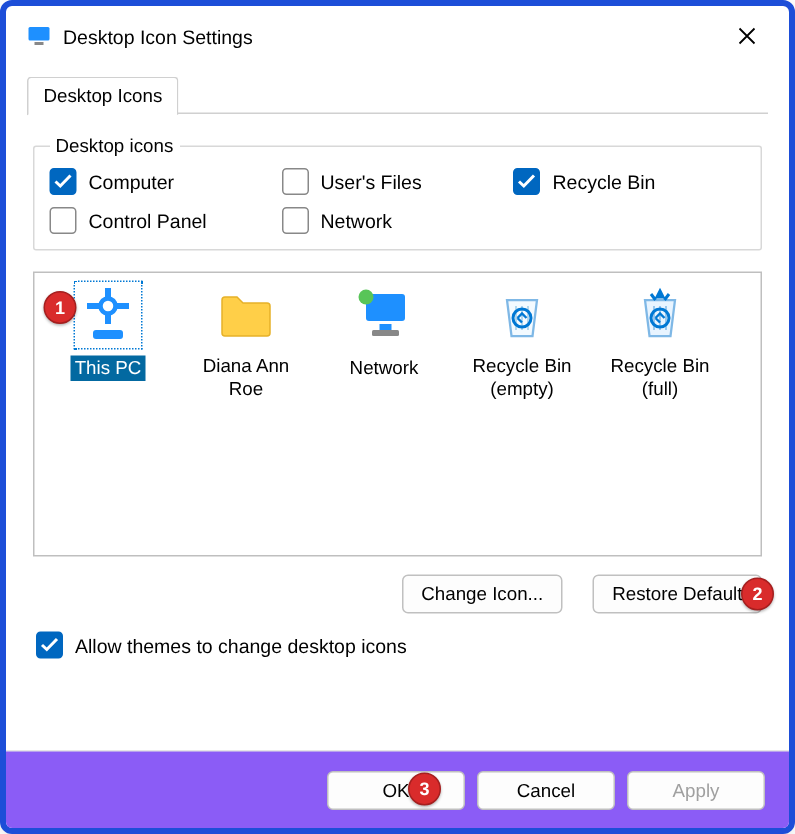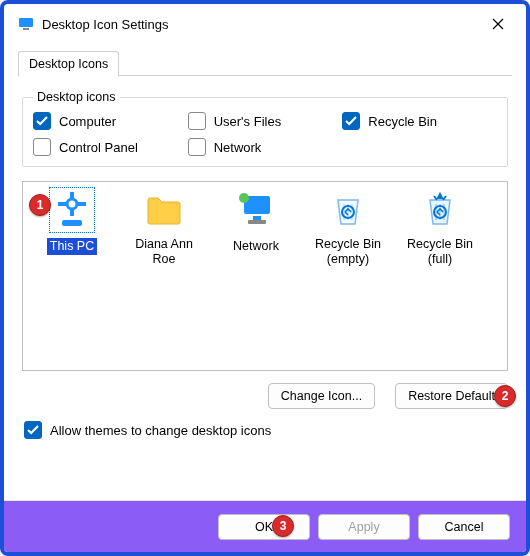--- a/index.html
+++ b/index.html
@@ -44,21 +44,21 @@
   .box.checked svg { display:block; }
   .box svg { display:none; }
 
   .preview {
     margin:14px 4px 0 4px; border:1px solid #bfbfbf; height:190px;
     padding:8px 4px; display:flex; gap:2px; align-items:flex-start;
   }
   .icon-item { width:90px; text-align:center; cursor:pointer; }
   .icon-img { width:40px; height:40px; margin:0 auto 6px auto; display:flex; align-items:center; justify-content:center; }
   .icon-label { font-size:12.5px; line-height:15px; display:inline-block; padding:1px 3px; }
-  .selected .icon-label { background:#1d4ed8; color:#fff; }
+  .selected .icon-label { background:#0369a1; color:#fff; }
   .selected .icon-img { outline:1px dotted #0078d4; outline-offset:2px; }
 
   .btnrow { display:flex; justify-content:flex-end; gap:20px; margin:12px 4px 0 4px; }
   .btn {
     min-width:100px; height:26px; font-size:12.5px;
     border:1px solid #c0c0c0; border-radius:4px; background:#fdfdfd;
     padding:0 12px; cursor:pointer; display:inline-flex; align-items:center; justify-content:center;
   }
   .btn.disabled { color:#a0a0a0; cursor:default; }
 
@@ -216,17 +216,17 @@
           </span>
         <span>Allow themes to change desktop icons</span>
       </label>
     </div>
 
   </div>
 
   <div class="footer">
     <button class="btn" style="position:relative;">OK</button>
     <div class="badge" style="bottom:15px; right:232px;">3</div>
+    <button class="btn">Cancel</button>
     <button class="btn disabled">Apply</button>
-    <button class="btn">Cancel</button>
   </div>
 
 </div>
 
 </body></html>

